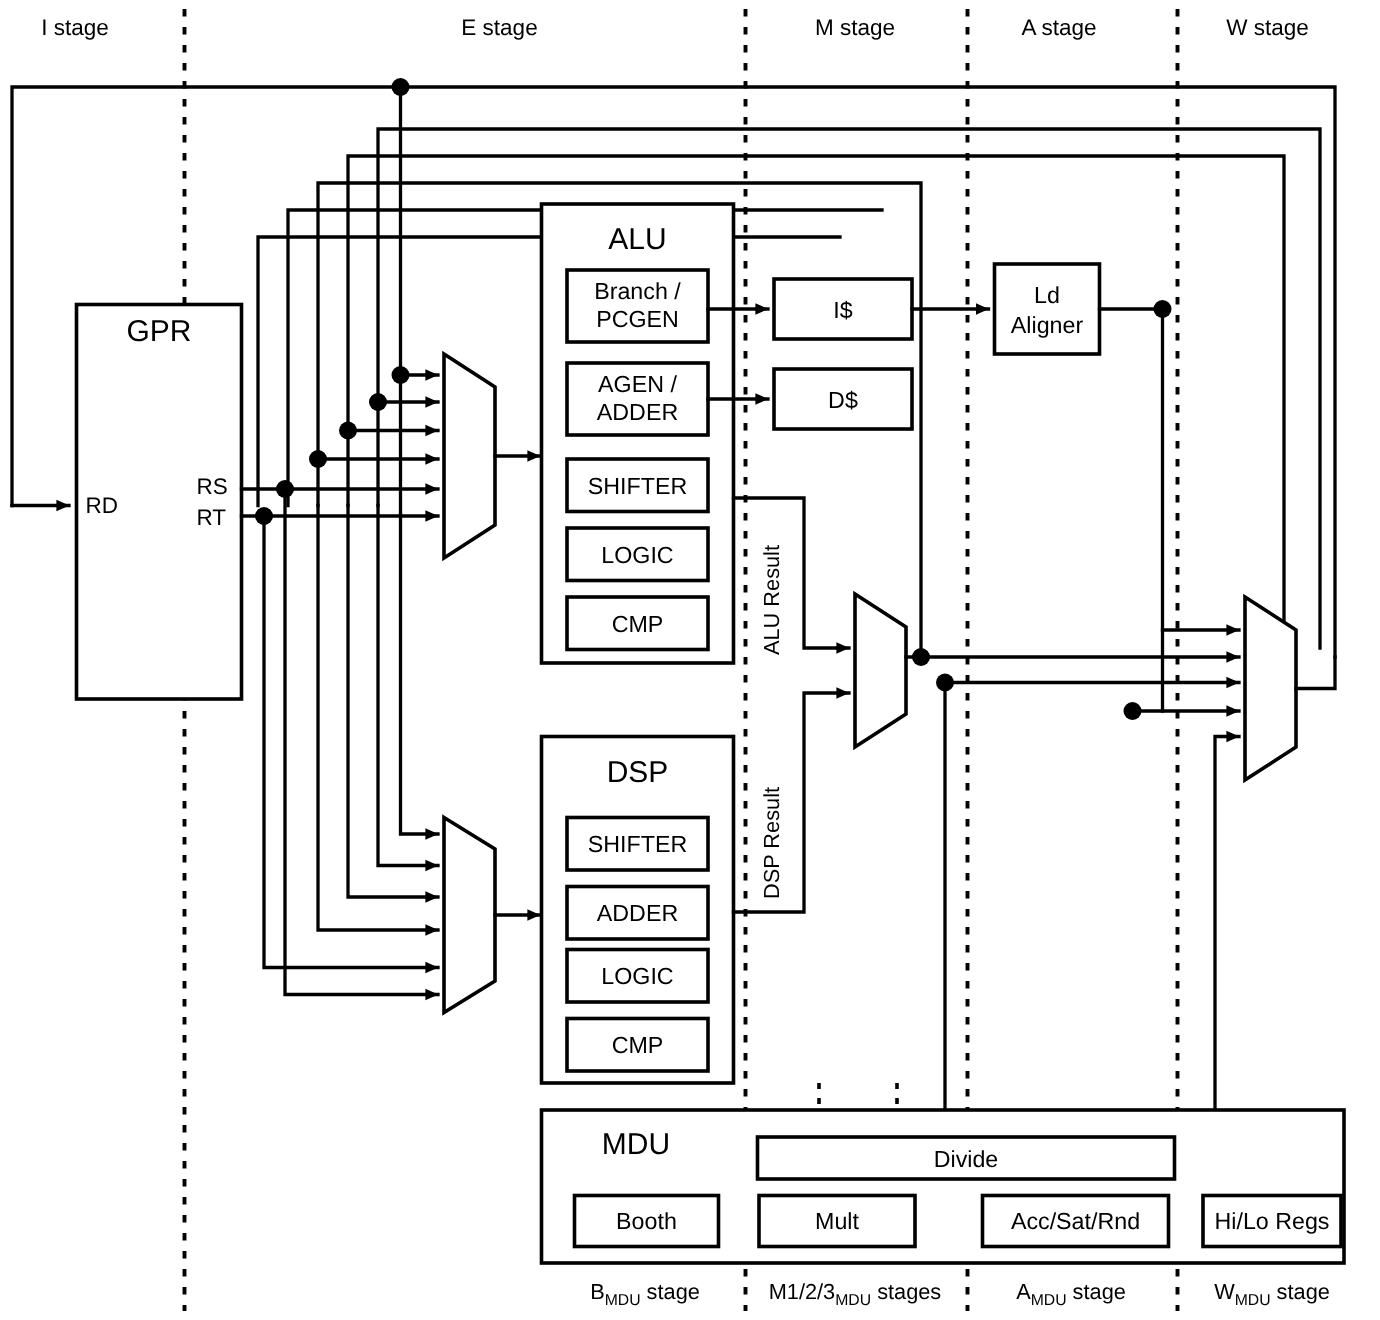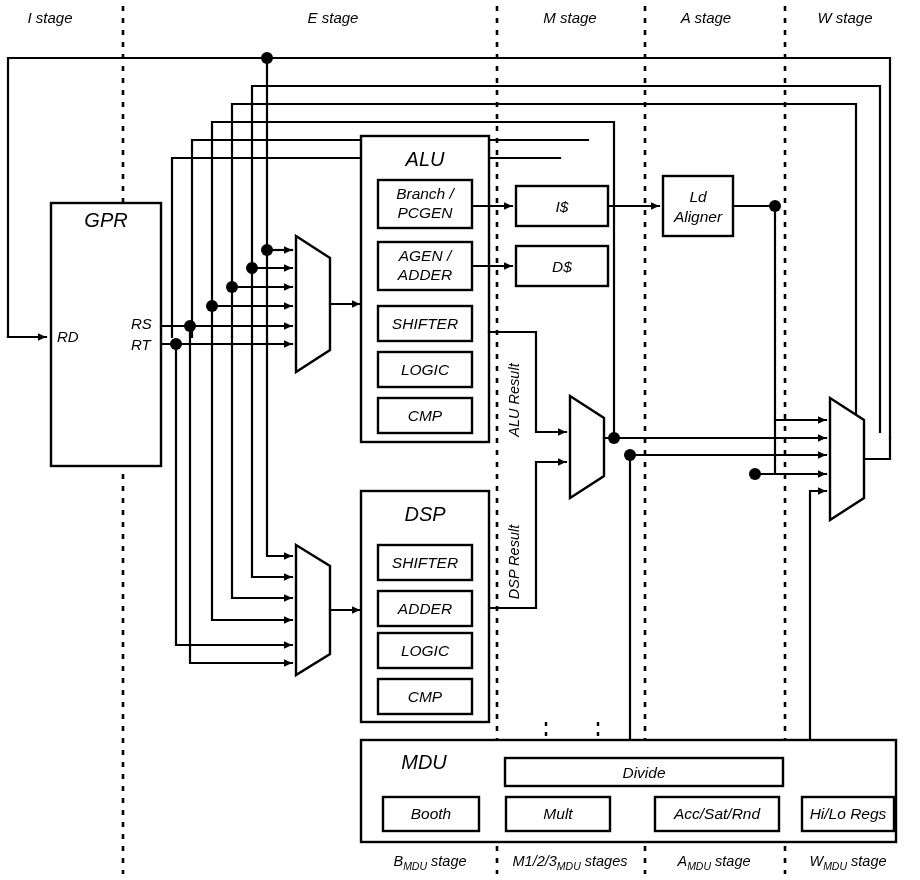--- a/index.html
+++ b/index.html
@@ -10,21 +10,20 @@
   }
   body {
     font-family: "Liberation Sans", sans-serif;
   }
   #diagram-root {
     position: relative;
     width: 920px;
     height: 880px;
     background: #ffffff;
     overflow: hidden;
-    font-style: italic;
   }
   svg#schematic {
     display: block;
     width: 920px;
     height: 880px;
   }
   .wire {
     stroke: #000000;
     stroke-width: 2.2;
     fill: none;

